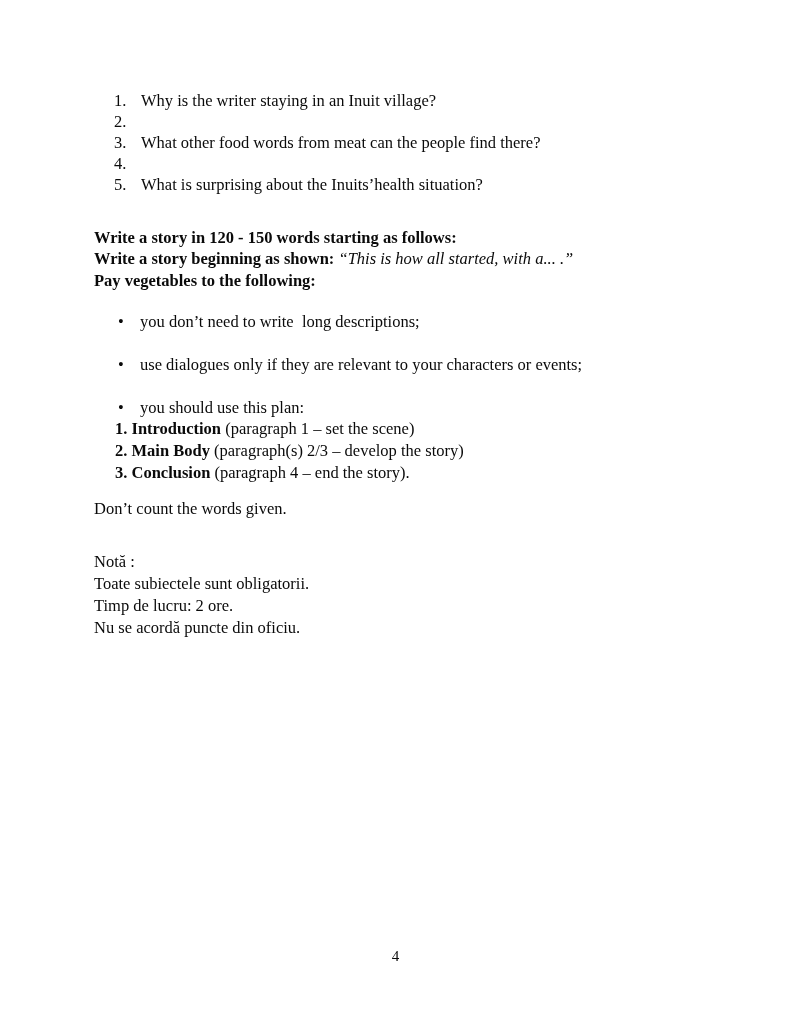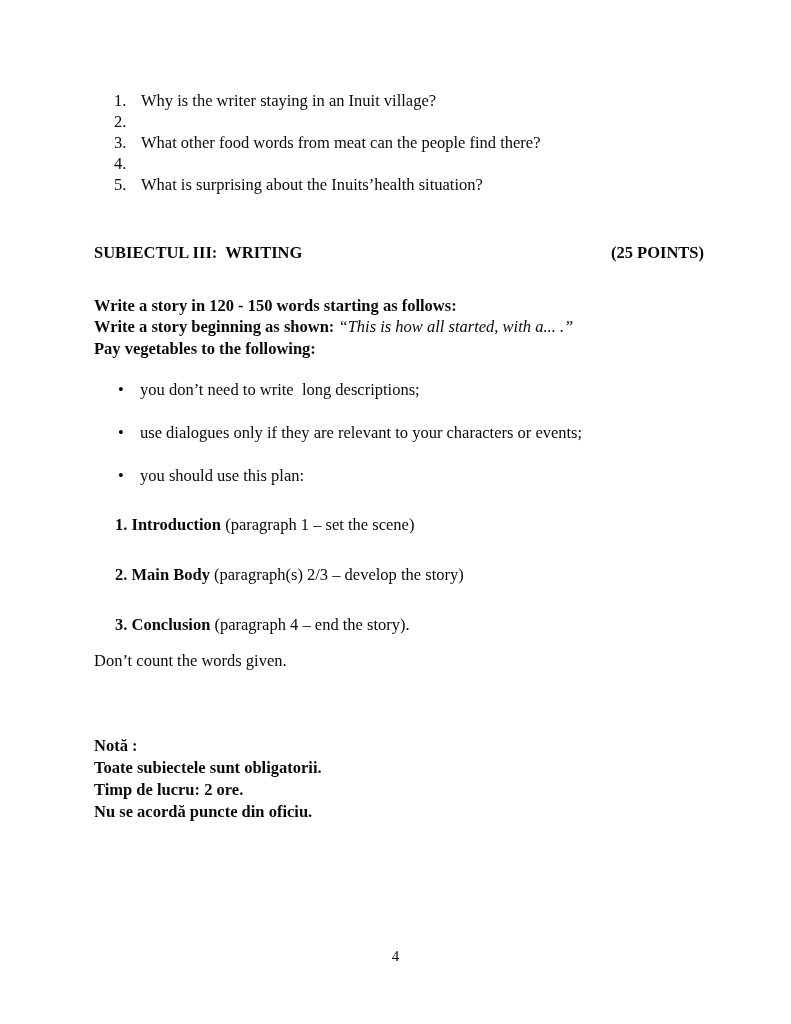--- a/index.html
+++ b/index.html
@@ -38,25 +38,25 @@
   .i { font-style: italic; }
   .pre { white-space: pre-wrap; }
 
   .bullets { margin-top: 19px; }
   .bullet-row { display: flex; margin-left: 24px; margin-bottom: 22px; }
   .bullet-row:last-child { margin-bottom: 0; }
   .bullet-marker { flex: 0 0 22px; }
   .bullet-text { white-space: pre-wrap; }
 
   .plan { margin-left: 21px; line-height: 22px; }
-  .plan-row { white-space: pre-wrap; margin-top: 28px; }
+  .plan-row { white-space: pre-wrap; }
 
   .dont { margin-top: 14px; }
 
-  .nota { margin-top: 64px; font-weight: bold; line-height: 22px; }
+  .nota { margin-top: 32px; font-weight: normal; line-height: 22px; }
   .nota div { white-space: pre-wrap; }
 
   .page-num {
     position: absolute;
     bottom: 60px;
     left: 0;
     right: 0;
     text-align: center;
     font-size: 15px;
     line-height: 16px;
@@ -82,24 +82,20 @@
       </div>
       <div class="q-row">
         <span class="q-num">4.</span>
       </div>
       <div class="q-row">
         <span class="q-num">5.</span>
         <span class="q-text">What is surprising about the Inuits’health situation?</span>
       </div>
     </div>
 
-    <div class="section-head">
-      <span>SUBIECTUL III:  WRITING</span>
-      <span>(25 POINTS)</span>
-    </div>
 
     <div class="task-intro">Write a story in 120 - 150 words starting as follows:</div>
 
     <div class="task-para">
       <div><span class="b pre">Write a story beginning as shown: </span><span class="i pre">“This is how all started, with a... .”</span></div>
       <div class="b">Pay vegetables to the following:</div>
     </div>
 
     <div class="bullets">
       <div class="bullet-row">

